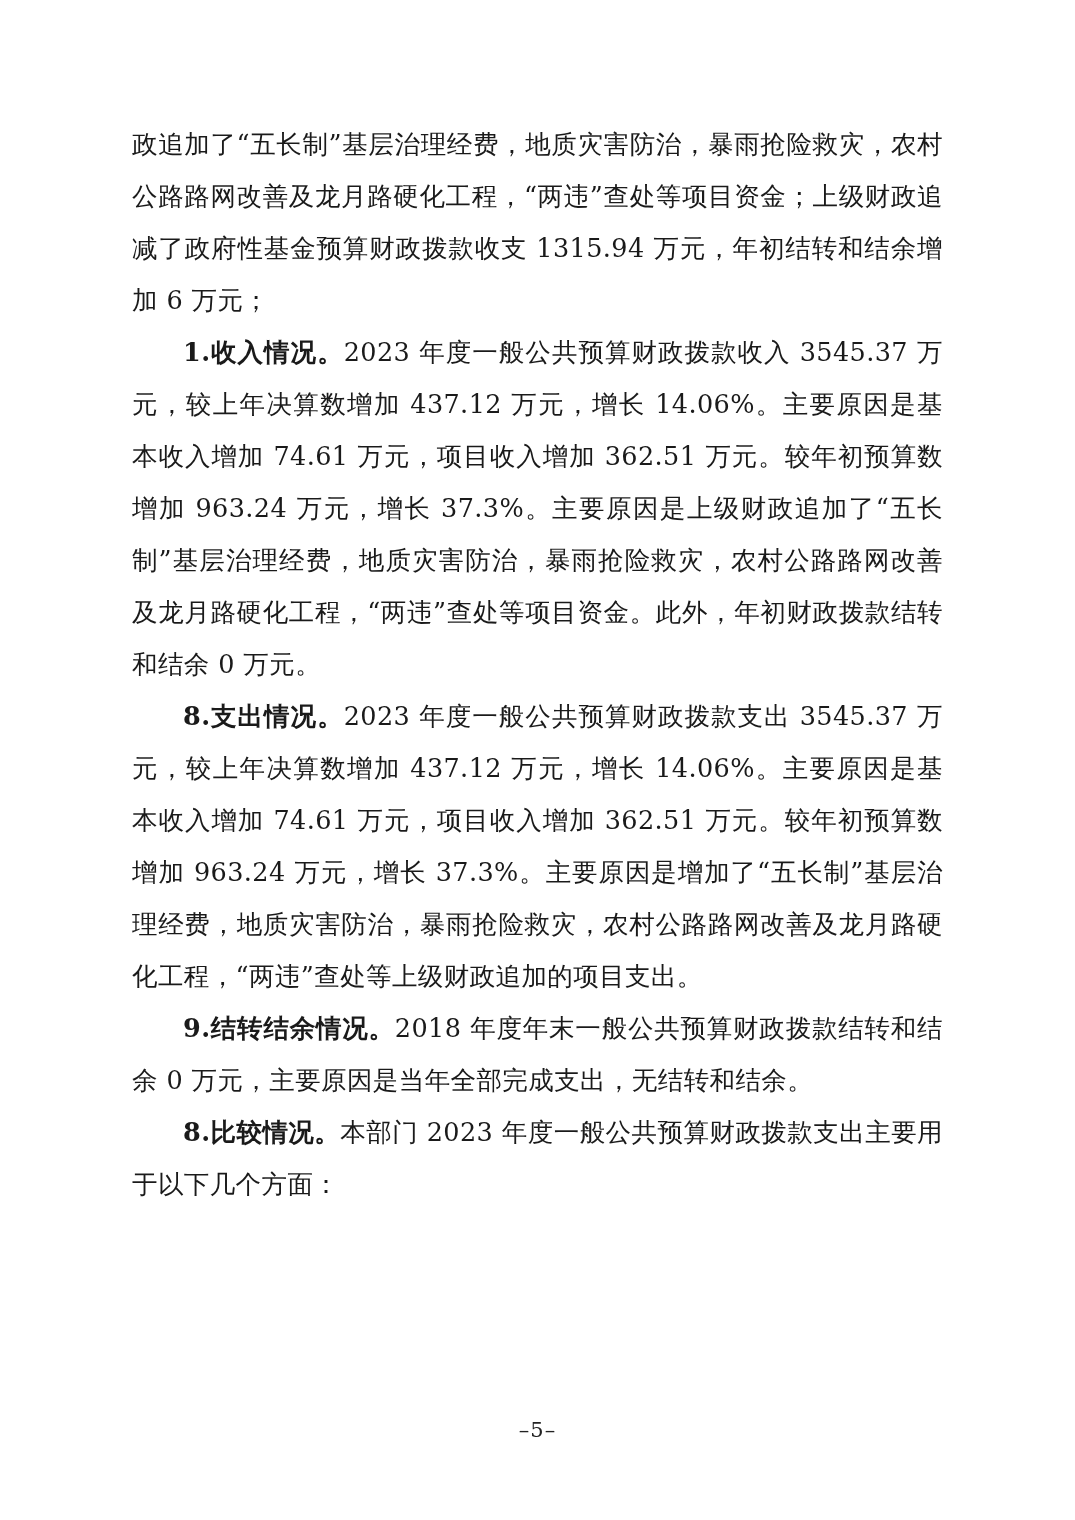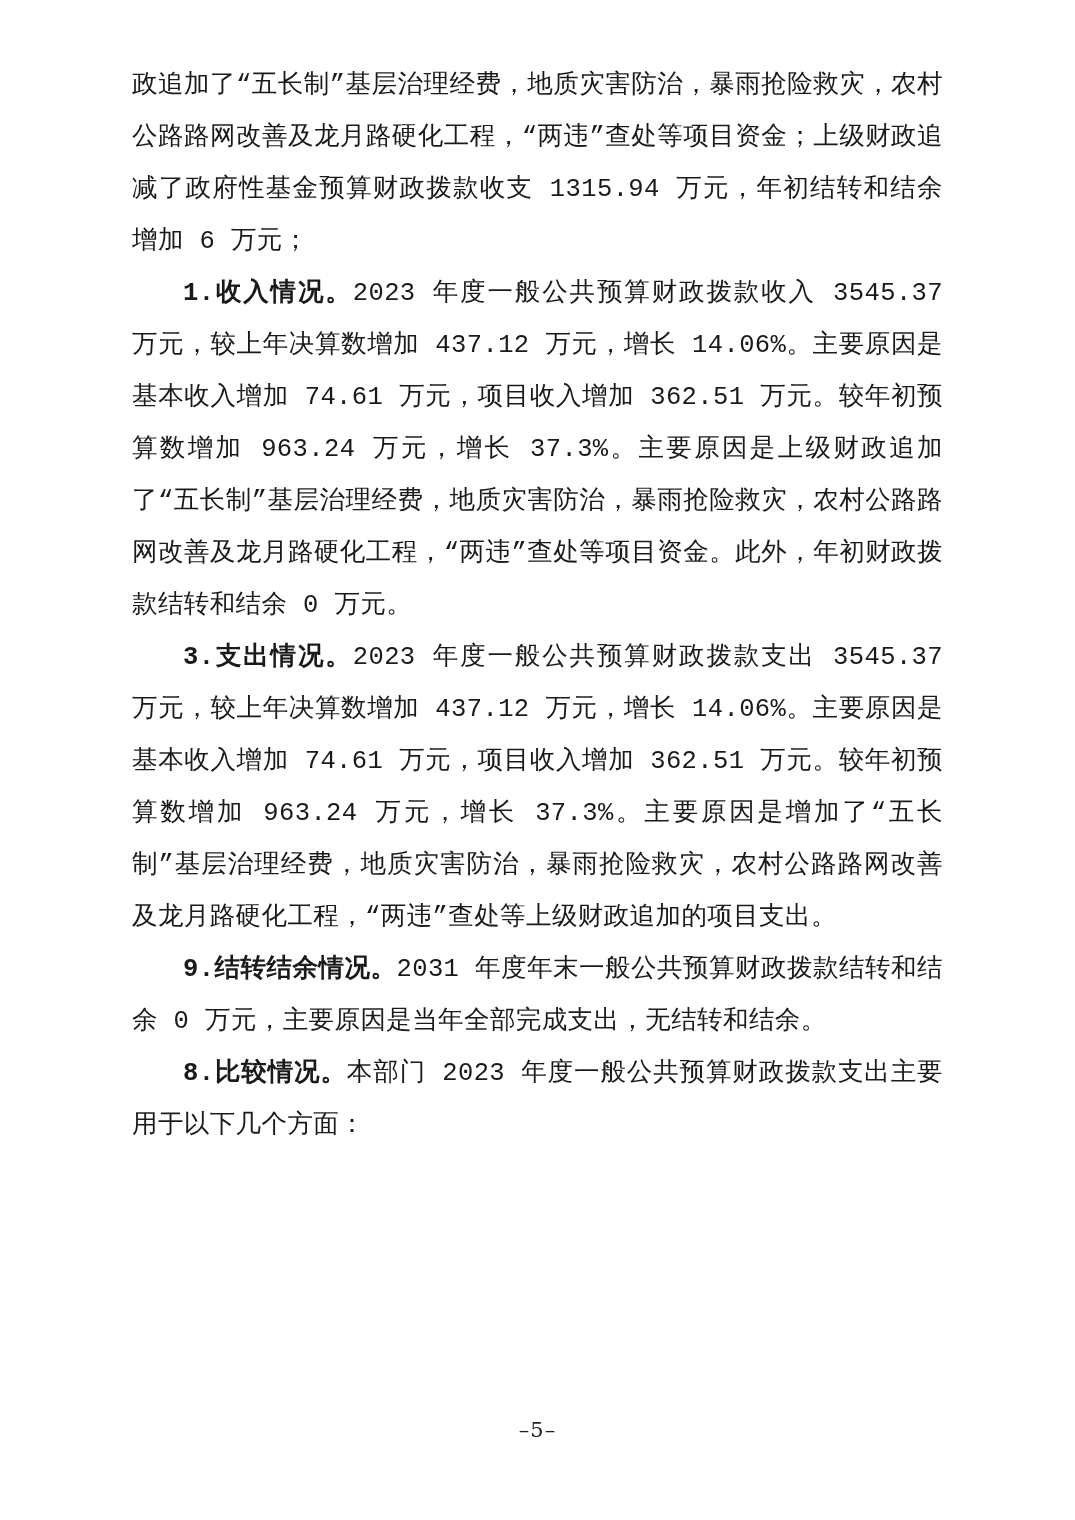--- a/index.html
+++ b/index.html
@@ -14,22 +14,21 @@
     font-family: "DejaVu Serif", "Liberation Serif", serif;
     color: #1a1a1a;
     overflow: hidden;
   }
   .page {
     position: absolute;
     left: 0; top: 0;
     width: 1075px;
     height: 1520px;
     box-sizing: border-box;
-    padding: 60px 132px 60px 132px;
-    font-family: Liberation Mono, monospace;
+    padding: 118px 132px 60px 132px;
   }
   .body-text {
     font-size: 25.5px;
     line-height: 52px;
     text-align: justify;
     text-justify: inter-ideograph;
     letter-spacing: 0.4px;
   }
   p.para {
     margin: 0;
@@ -62,22 +61,22 @@
 
 <div class="page">
 
   <div class="body-text">
 
     <p class="para">政追加了“五长制”基层治理经费，地质灾害防治，暴雨抢险救灾，农村公路路网改善及龙月路硬化工程，“两违”查处等项目资金；上级财政追减了政府性基金预算财政拨款收支 1315.94 万元，年初结转和结余增加 6 万元；</p>
 
 
     <p class="para indent"><span class="bold">1.收入情况。</span><span>2023 年度一般公共预算财政拨款收入 3545.37 万元，较上年决算数增加 437.12 万元，增长 14.06%。主要原因是基本收入增加 74.61 万元，项目收入增加 362.51 万元。较年初预算数增加 963.24 万元，增长 37.3%。主要原因是上级财政追加了“五长制”基层治理经费，地质灾害防治，暴雨抢险救灾，农村公路路网改善及龙月路硬化工程，“两违”查处等项目资金。此外，年初财政拨款结转和结余 0 万元。</span></p>
 
-    <p class="para indent"><span class="bold">3.支出情况。</span><span>2023 年度一般公共预算财政拨款支出 3545.37 万元，较上年决算数增加 437.12 万元，增长 14.06%。主要原因是基本收入增加 74.61 万元，项目收入增加 362.51 万元。较年初预算数增加 963.24 万元，增长 37.3%。主要原因是增加了“五长制”基层治理经费，地质灾害防治，暴雨抢险救灾，农村公路路网改善及龙月路硬化工程，“两违”查处等上级财政追加的项目支出。</span></p>
+    <p class="para indent"><span class="bold">8.支出情况。</span><span>2023 年度一般公共预算财政拨款支出 3545.37 万元，较上年决算数增加 437.12 万元，增长 14.06%。主要原因是基本收入增加 74.61 万元，项目收入增加 362.51 万元。较年初预算数增加 963.24 万元，增长 37.3%。主要原因是增加了“五长制”基层治理经费，地质灾害防治，暴雨抢险救灾，农村公路路网改善及龙月路硬化工程，“两违”查处等上级财政追加的项目支出。</span></p>
 
-    <p class="para indent"><span class="bold">9.结转结余情况。</span><span>2031 年度年末一般公共预算财政拨款结转和结余 0 万元，主要原因是当年全部完成支出，无结转和结余。</span></p>
+    <p class="para indent"><span class="bold">9.结转结余情况。</span><span>2018 年度年末一般公共预算财政拨款结转和结余 0 万元，主要原因是当年全部完成支出，无结转和结余。</span></p>
 
     <p class="para indent"><span class="bold">8.比较情况。</span><span>本部门 2023 年度一般公共预算财政拨款支出主要用于以下几个方面：</span></p>
 
   </div>
 </div>
 
 <div class="footer">–5–</div>
 
 </body></html>

